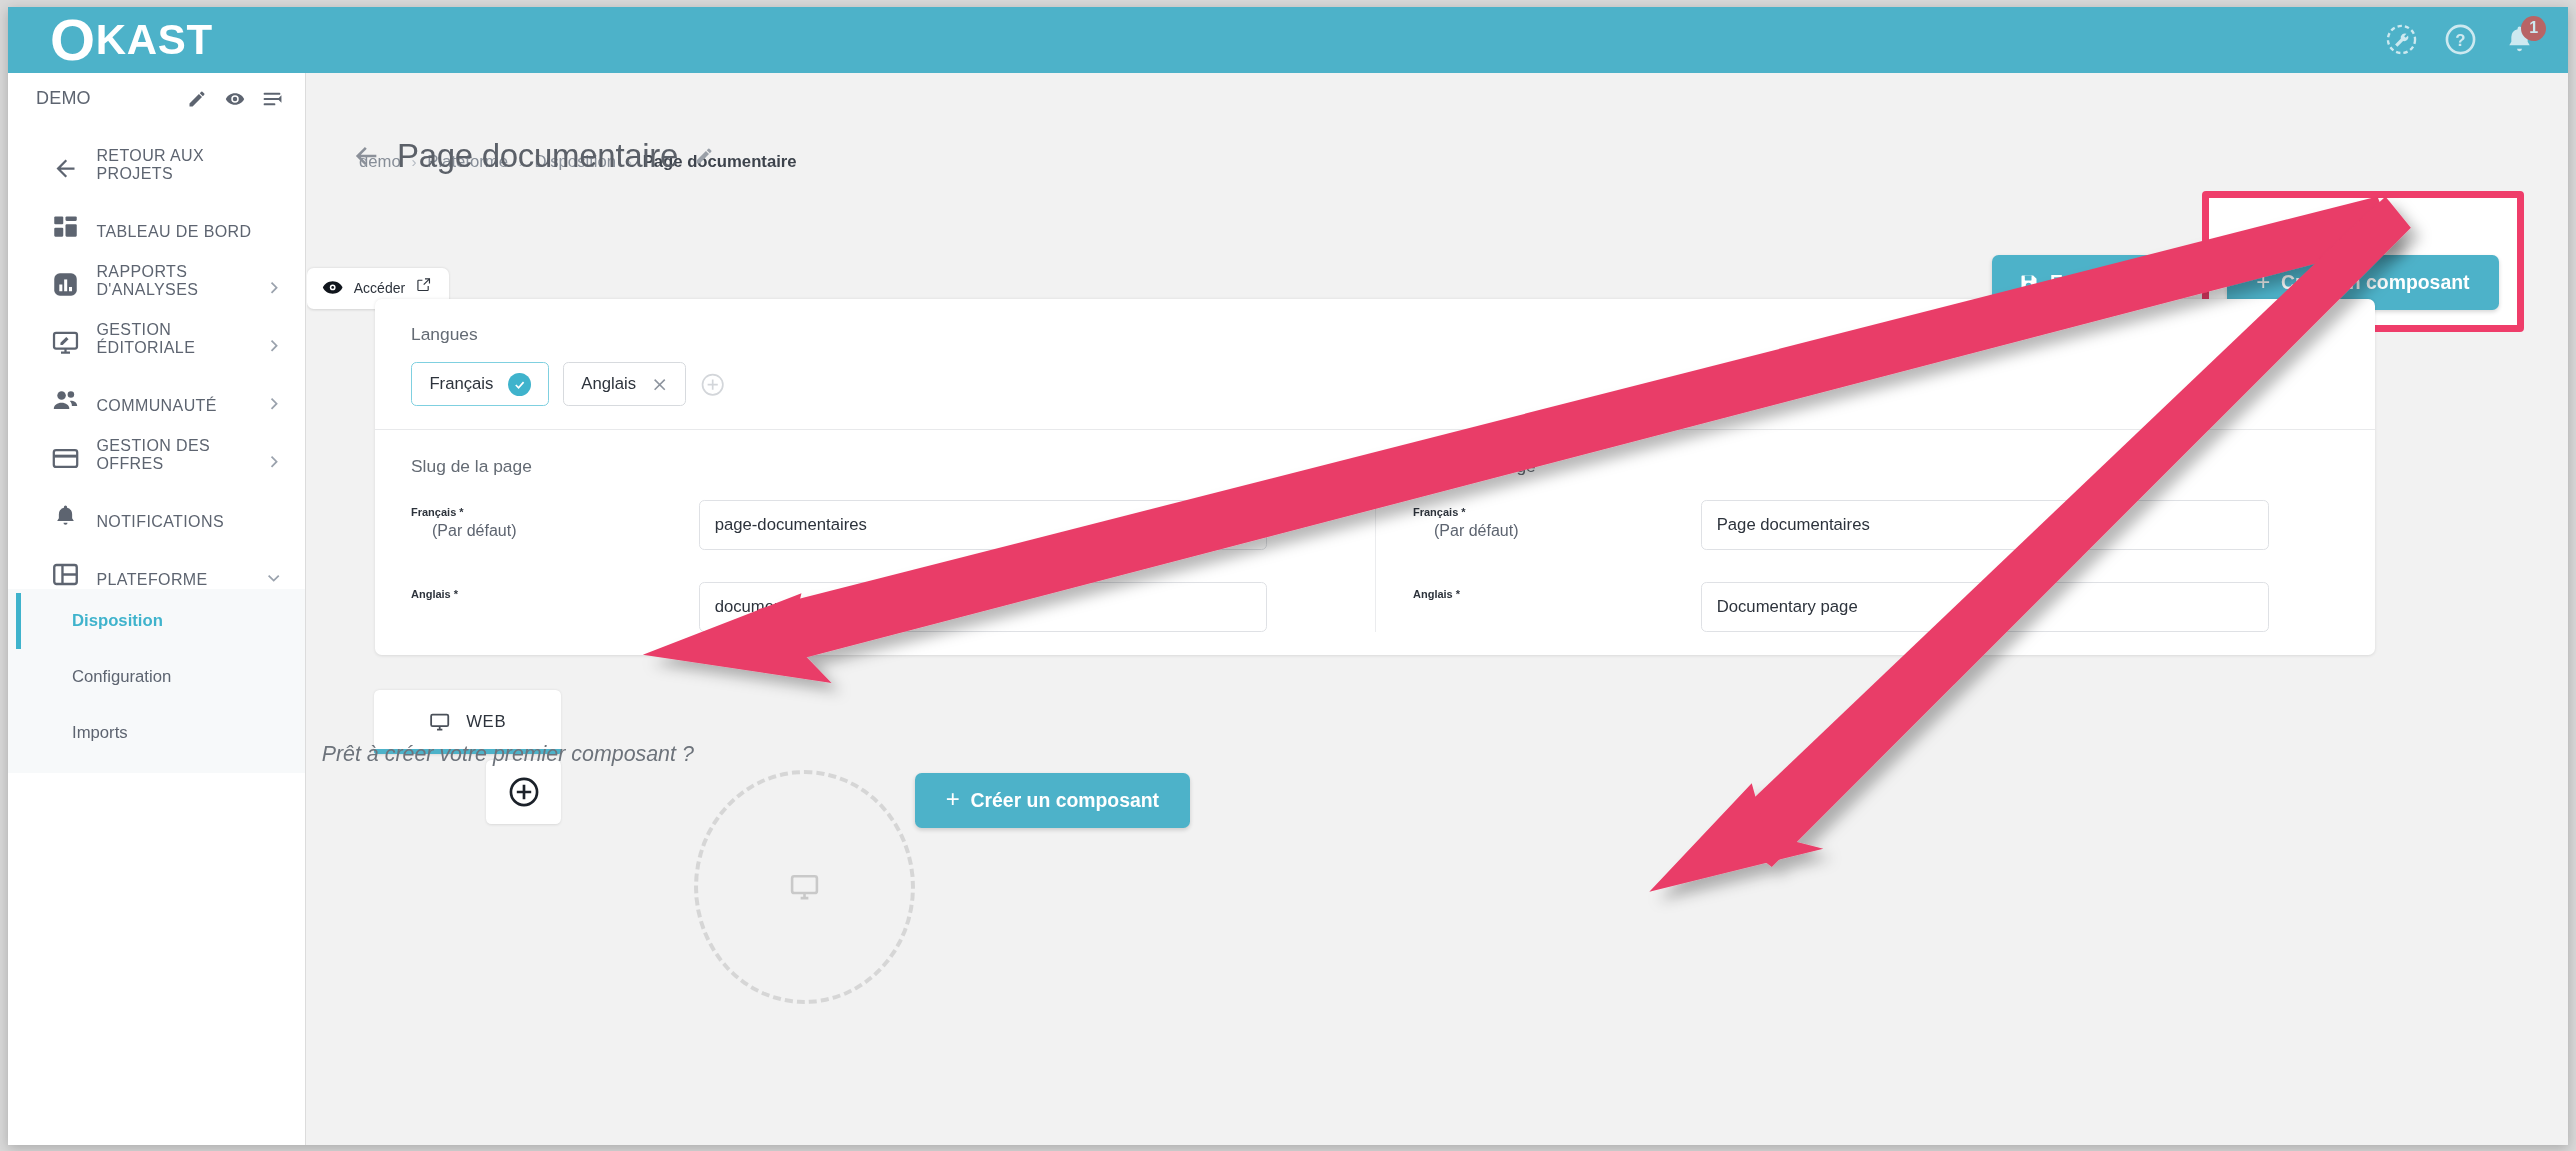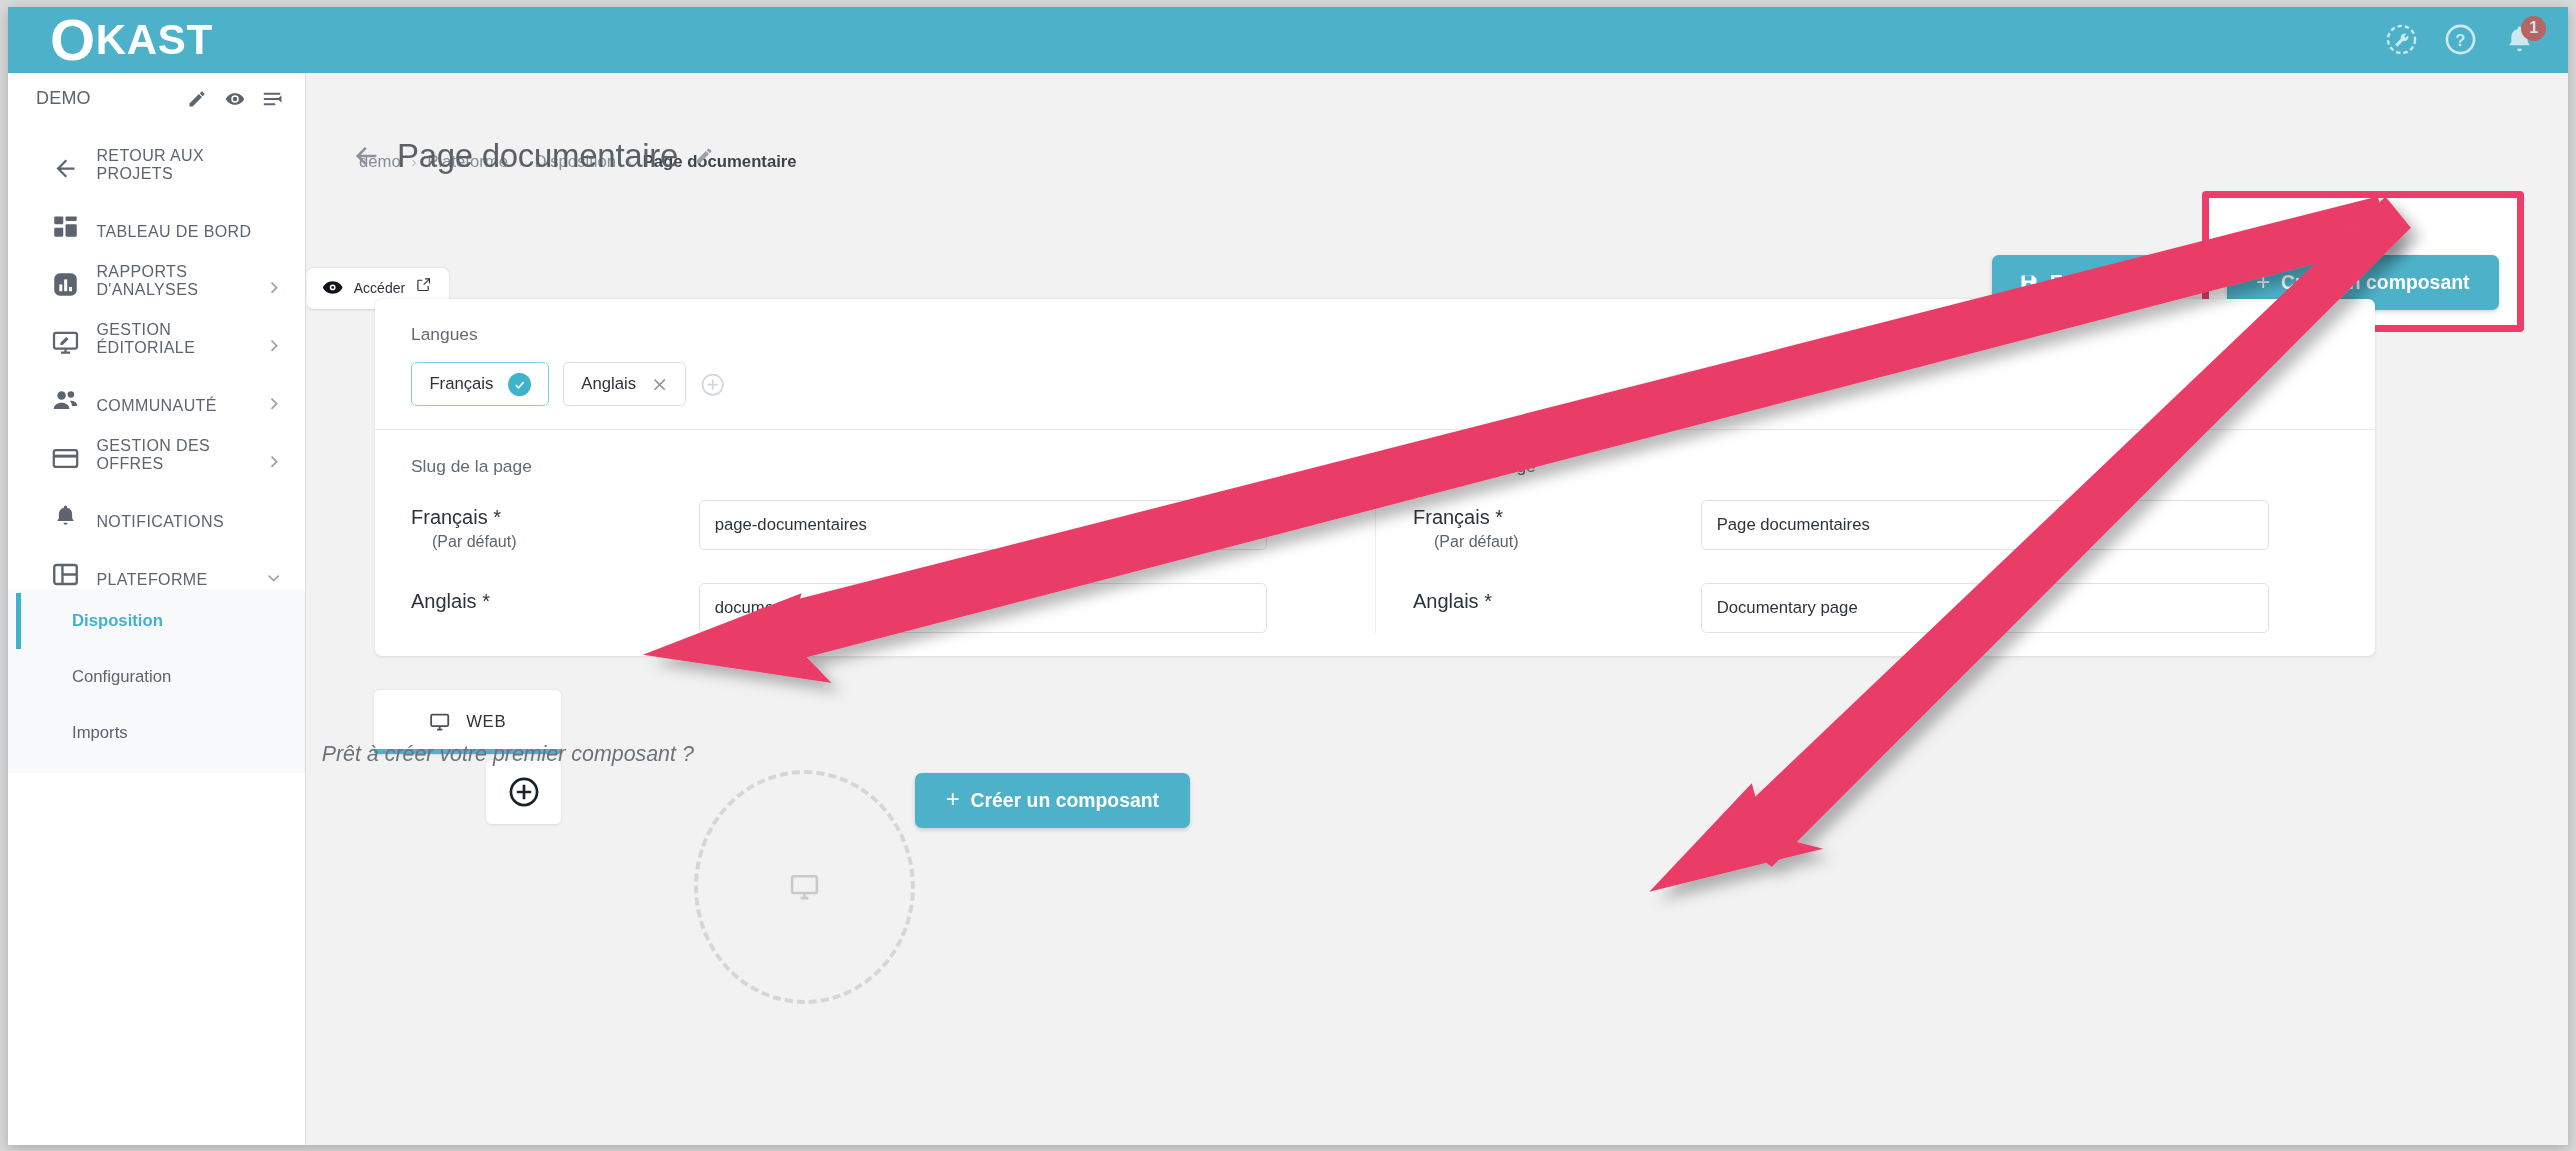--- a/index.html
+++ b/index.html
@@ -200,21 +200,21 @@
   }
   .chip .check svg { width: 13.4px; height: 13.4px; fill: none; stroke: #fff; stroke-width: 3; display:block;}
   .chip .x svg { width: 17.4px; height: 17.4px; stroke: #8d949e; stroke-width: 2.2; display:block; }
   .chip-add svg { width: 25.4px; height: 25.4px; display:block; }
 
   .fields-wrap { display: flex; }
   .fields-col { width: 50%; position: relative; padding-right: 40px; }
   .fields-col.right { padding-left: 37px; border-left: 0.7px solid #ebecee; }
   .field-row { display: flex; align-items: flex-start; margin-top: 23px; }
   .field-label-box { width: 288px; flex: 0 0 288px; padding-top: 6.7px; }
-  .field-label { font-size: 20px; color: #2d333c; font-weight: normal; }
+  .field-label { font-size: 11px; color: #2d333c; font-weight: bold; }
   .field-sublabel { font-size: 16px; color: #5d6470; margin-top: 4px; margin-left: 21px; }
   .field-input {
     flex: 1 1 auto;
     height: 50px;
     border: 0.7px solid #dfe1e5; border-radius: 5.4px;
     background: #fff;
     font-size: 16.7px; color: #2d333c;
     padding: 0 14.7px;
     font-family: "Liberation Sans", sans-serif;
     outline: none;

